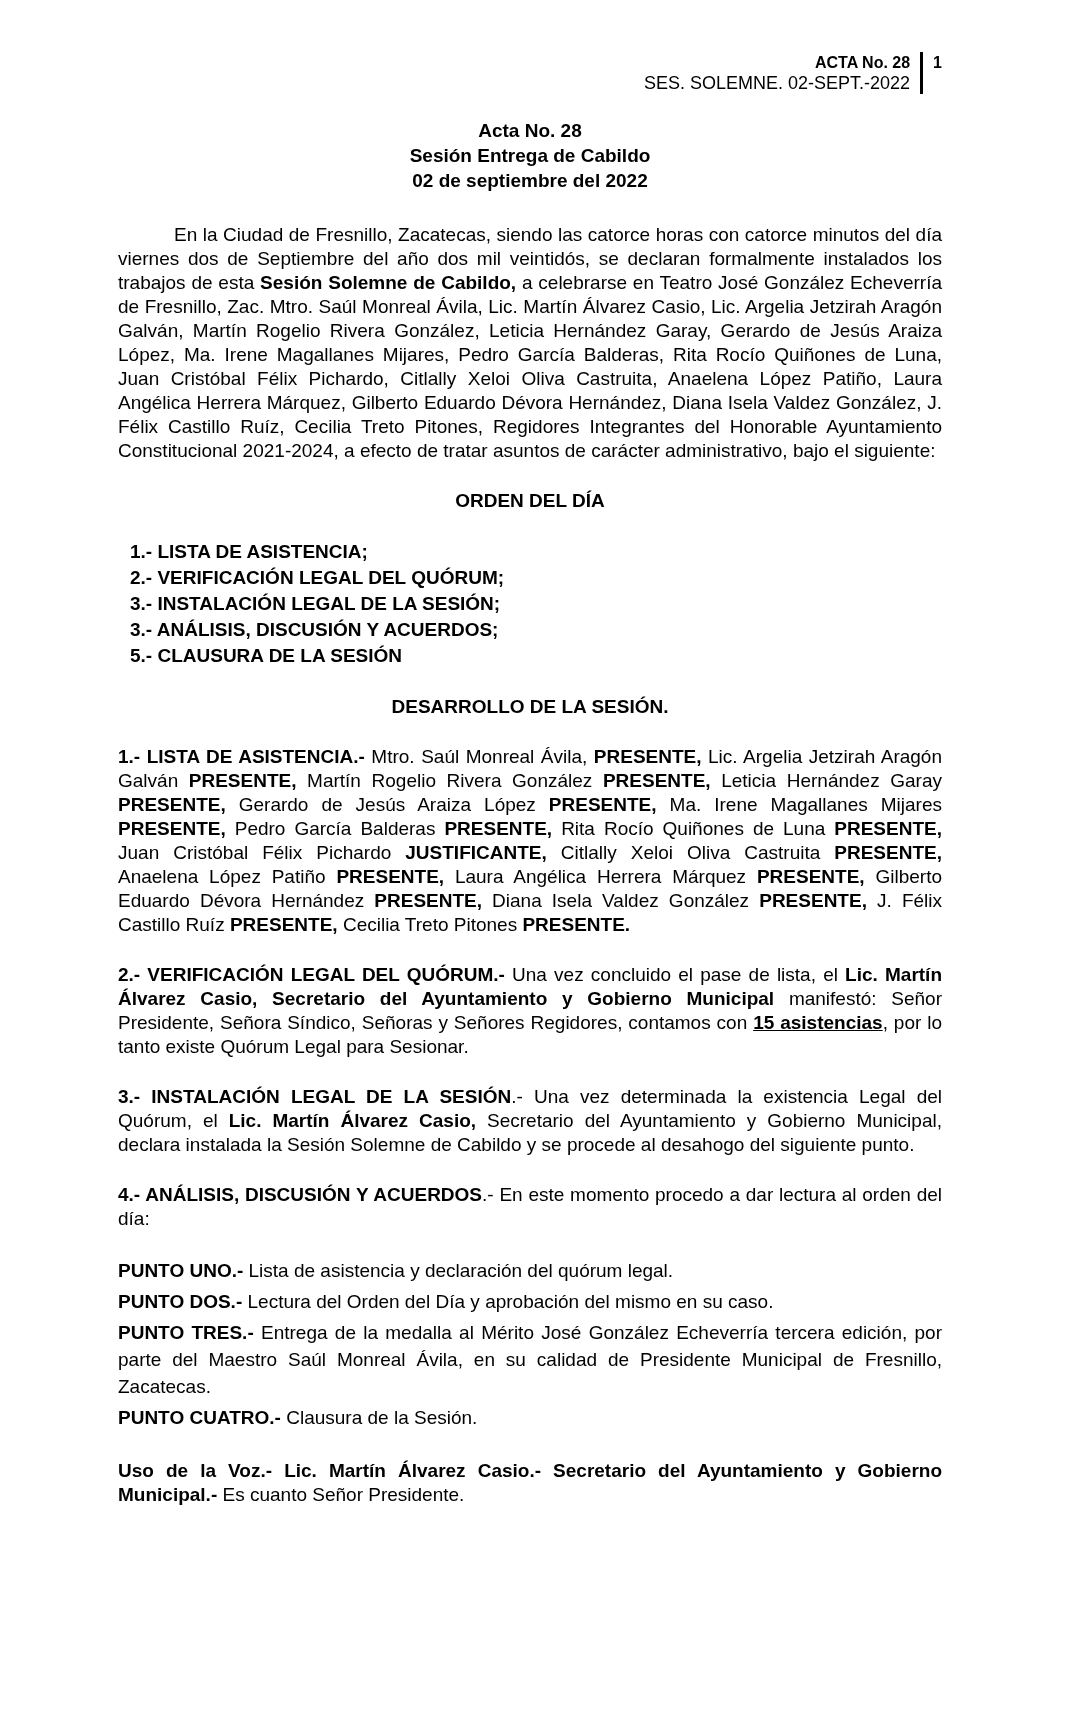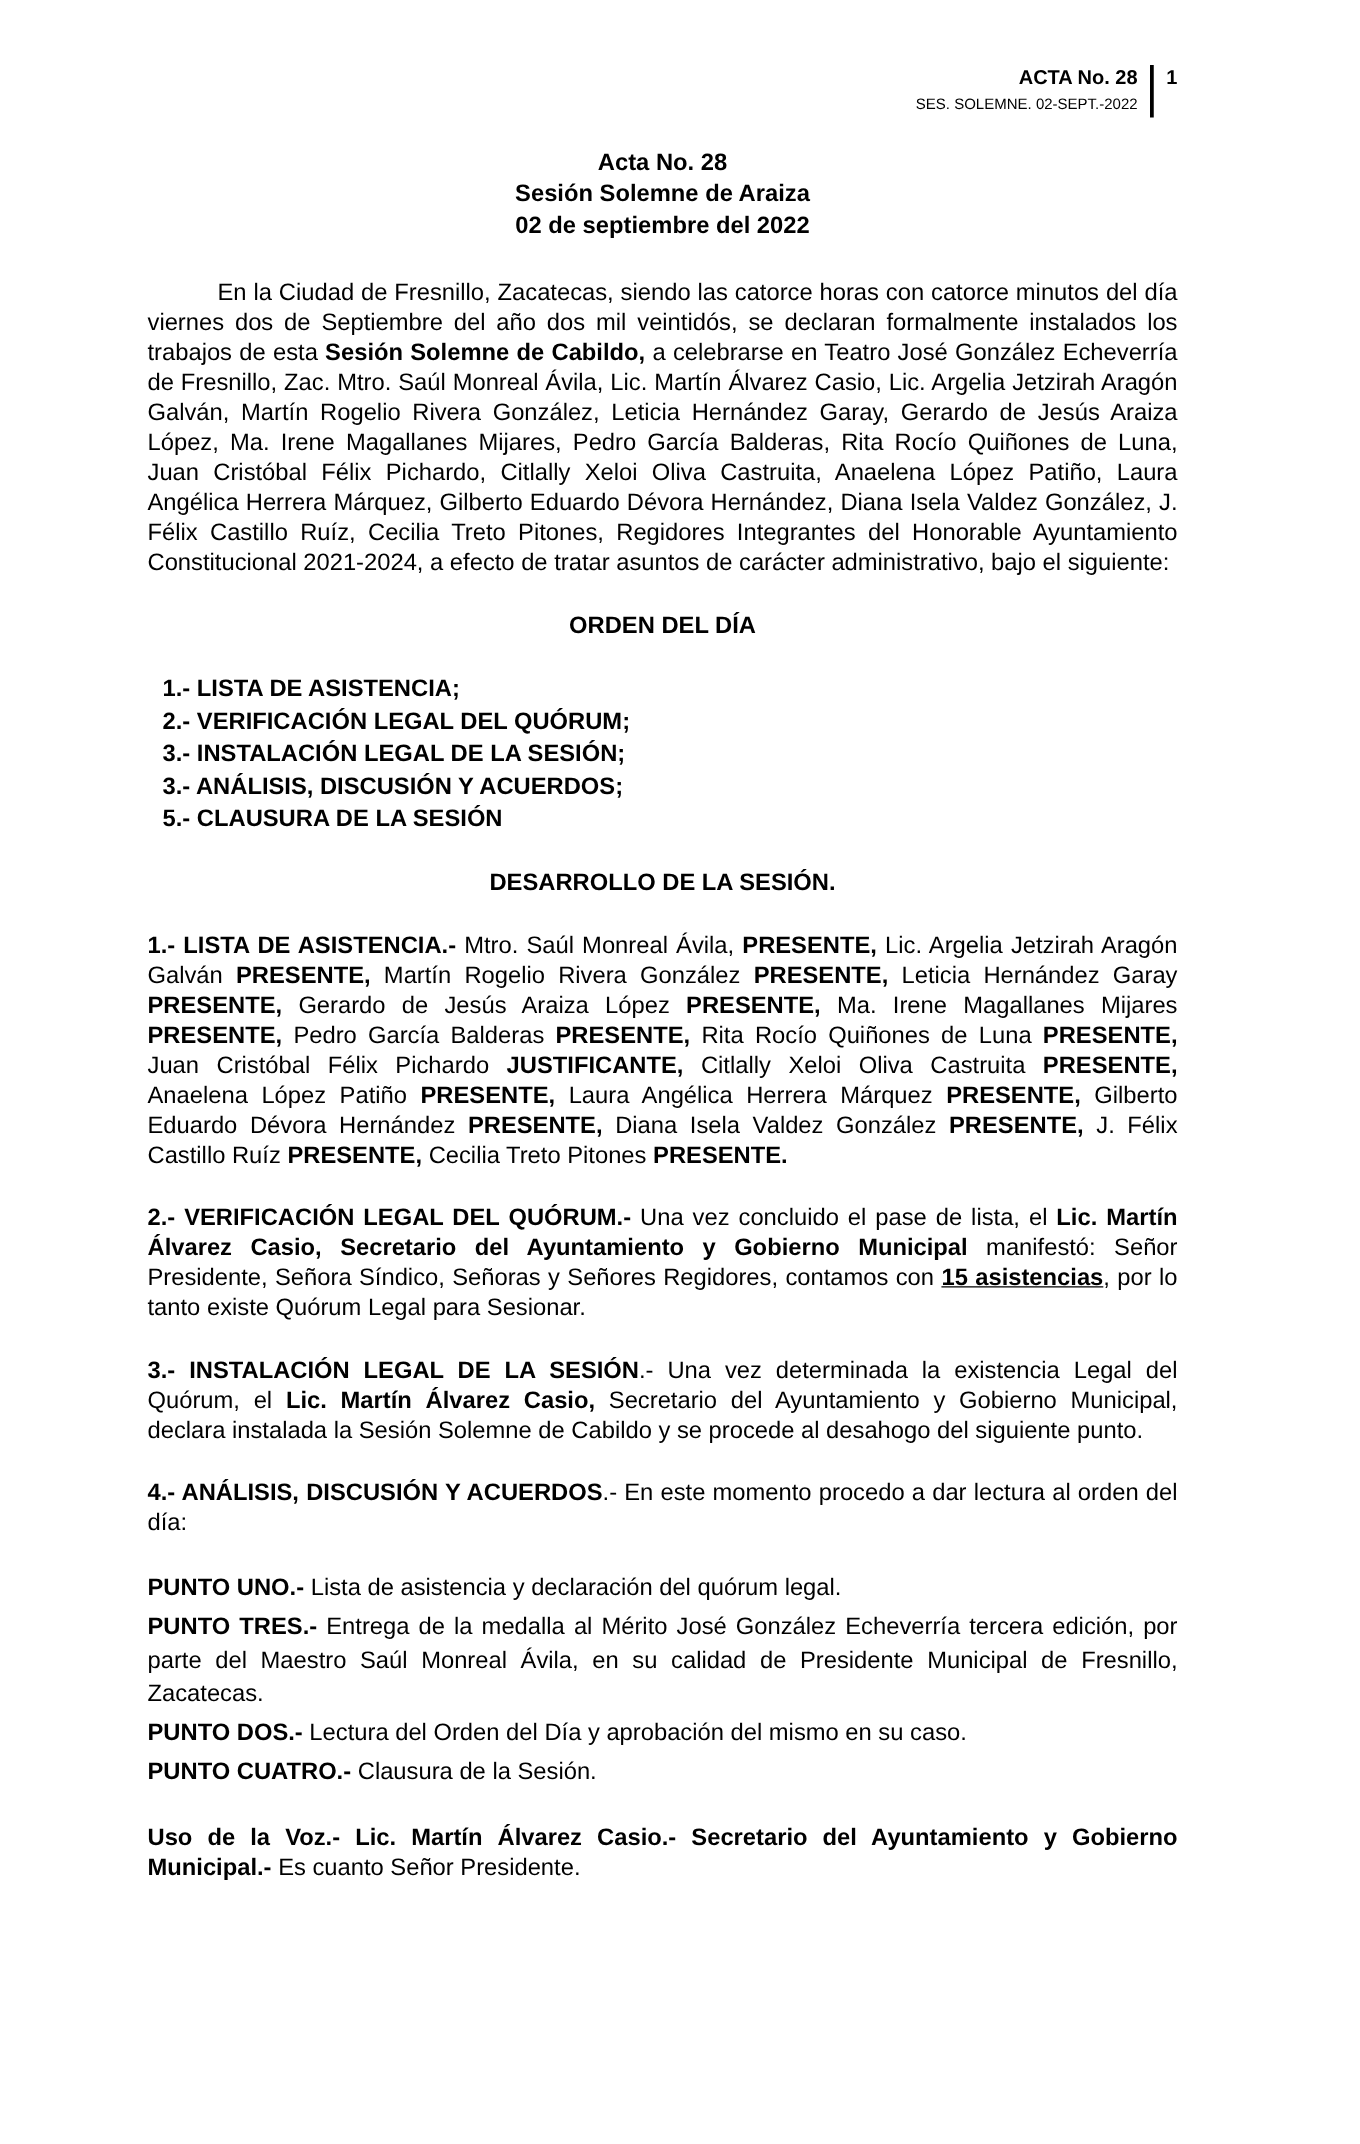--- a/index.html
+++ b/index.html
@@ -19,21 +19,21 @@
     padding: 52px 122px 60px 118px;
   }
   .header {
     display: flex;
     justify-content: flex-end;
     align-items: stretch;
     margin-bottom: 24px;
   }
   .header-text { text-align: right; }
   .header-line1 { font-weight: bold; font-size: 16px; line-height: 21px; }
-  .header-line2 { font-size: 12px; line-height: 21px; }
+  .header-line2 { font-size: 18px; line-height: 21px; }
   .header-rule { width: 3px; background: #000; margin: 0 10px; }
   .header-page { font-weight: bold; font-size: 16px; line-height: 21px; }
   .title { text-align: center; font-weight: bold; margin: 0 0 30px; }
   .title div { line-height: 25px; }
   p.block { margin: 0 0 26px; text-align: justify; }
   .indent { text-indent: 56px; }
   .heading { text-align: center; font-weight: bold; margin: 0 0 26px; }
   .orden { font-weight: bold; margin: 0 0 26px; }
   .orden div { line-height: 26px; margin-left: 12px; }
   .puntos { margin: 16px 0 28px; }
@@ -50,21 +50,21 @@
     <div class="header-text">
       <div class="header-line1">ACTA No. 28</div>
       <div class="header-line2">SES. SOLEMNE. 02-SEPT.-2022</div>
     </div>
     <div class="header-rule"></div>
     <div class="header-page">1</div>
   </div>
 
   <div class="title">
     <div>Acta No. 28</div>
-    <div>Sesión Solemne de Araiza</div>
+    <div>Sesión Entrega de Cabildo</div>
     <div>02 de septiembre del 2022</div>
   </div>
 
   <p class="block indent"><span>En la Ciudad de Fresnillo, Zacatecas, siendo las catorce horas con catorce minutos del día viernes dos de Septiembre del año dos mil veintidós, se declaran formalmente instalados los trabajos de esta </span><span class="b">Sesión Solemne de Cabildo,</span><span> a celebrarse en Teatro José González Echeverría de Fresnillo, Zac.  Mtro. Saúl Monreal Ávila, Lic. Martín Álvarez Casio, Lic. Argelia Jetzirah Aragón Galván, Martín Rogelio Rivera González, Leticia Hernández Garay, Gerardo de Jesús Araiza López, Ma. Irene Magallanes Mijares, Pedro García Balderas, Rita Rocío Quiñones de Luna, Juan Cristóbal Félix Pichardo, Citlally Xeloi Oliva Castruita, Anaelena López Patiño, Laura Angélica Herrera Márquez, Gilberto Eduardo Dévora Hernández, Diana Isela Valdez González, J. Félix Castillo Ruíz, Cecilia Treto Pitones, Regidores Integrantes del Honorable Ayuntamiento Constitucional 2021-2024, a efecto de tratar asuntos de carácter administrativo, bajo el siguiente:</span></p>
 
   <div class="heading">ORDEN DEL DÍA</div>
 
   <div class="orden">
     <div>1.- LISTA DE ASISTENCIA;</div>
     <div>2.- VERIFICACIÓN LEGAL DEL QUÓRUM;</div>
@@ -78,20 +78,20 @@
   <p class="block"><span class="b">1.- LISTA DE ASISTENCIA.-</span><span> Mtro. Saúl Monreal Ávila, </span><span class="b">PRESENTE,</span><span> Lic. Argelia Jetzirah Aragón Galván </span><span class="b">PRESENTE,</span><span> Martín Rogelio Rivera González </span><span class="b">PRESENTE,</span><span> Leticia Hernández Garay </span><span class="b">PRESENTE,</span><span> Gerardo de Jesús Araiza López </span><span class="b">PRESENTE,</span><span> Ma. Irene Magallanes Mijares </span><span class="b">PRESENTE,</span><span> Pedro García Balderas </span><span class="b">PRESENTE,</span><span> Rita Rocío Quiñones de Luna </span><span class="b">PRESENTE,</span><span> Juan Cristóbal Félix Pichardo </span><span class="b">JUSTIFICANTE,</span><span> Citlally Xeloi Oliva Castruita </span><span class="b">PRESENTE,</span><span> Anaelena López Patiño </span><span class="b">PRESENTE,</span><span> Laura Angélica Herrera Márquez </span><span class="b">PRESENTE,</span><span> Gilberto Eduardo Dévora Hernández  </span><span class="b">PRESENTE,</span><span> Diana Isela Valdez González </span><span class="b">PRESENTE,</span><span> J. Félix Castillo Ruíz </span><span class="b">PRESENTE,</span><span> Cecilia Treto Pitones </span><span class="b">PRESENTE.</span></p>
 
   <p class="block"><span class="b">2.- VERIFICACIÓN LEGAL DEL QUÓRUM.-</span><span> Una vez concluido el pase de lista, el </span><span class="b">Lic. Martín Álvarez Casio, Secretario del Ayuntamiento y Gobierno Municipal</span><span> manifestó: Señor Presidente, Señora Síndico, Señoras y Señores Regidores, contamos con </span><span class="b u">15 asistencias</span><span>, por lo tanto existe Quórum Legal para Sesionar.</span></p>
 
   <p class="block"><span class="b">3.- INSTALACIÓN LEGAL DE LA SESIÓN</span><span>.- Una vez determinada la existencia Legal del Quórum, el </span><span class="b">Lic. Martín Álvarez Casio,</span><span> Secretario del Ayuntamiento y Gobierno Municipal, declara instalada la Sesión Solemne de Cabildo y se procede al desahogo del siguiente punto.</span></p>
 
   <p class="block"><span class="b">4.- ANÁLISIS, DISCUSIÓN Y ACUERDOS</span><span>.- En este momento procedo a dar lectura al orden del día:</span></p>
 
   <div class="puntos">
     <p><span class="b">PUNTO UNO.-</span><span> Lista de asistencia y declaración del quórum legal.</span></p>
+    <p><span class="b">PUNTO DOS.-</span><span> Lectura del Orden del Día y aprobación del mismo en su caso.</span></p>
     <p><span class="b">PUNTO TRES.-</span><span> Entrega de la medalla al Mérito José González Echeverría tercera edición, por parte del Maestro Saúl Monreal Ávila, en su calidad de Presidente Municipal de Fresnillo, Zacatecas.</span></p>
-    <p><span class="b">PUNTO DOS.-</span><span> Lectura del Orden del Día y aprobación del mismo en su caso.</span></p>
     <p><span class="b">PUNTO CUATRO.-</span><span> Clausura de la Sesión.</span></p>
   </div>
 
   <p class="block"><span class="b">Uso de la Voz.- Lic. Martín Álvarez Casio.- Secretario del Ayuntamiento y Gobierno Municipal.-</span><span> Es cuanto Señor Presidente.</span></p>
 
 </div>
 
 </body></html>

